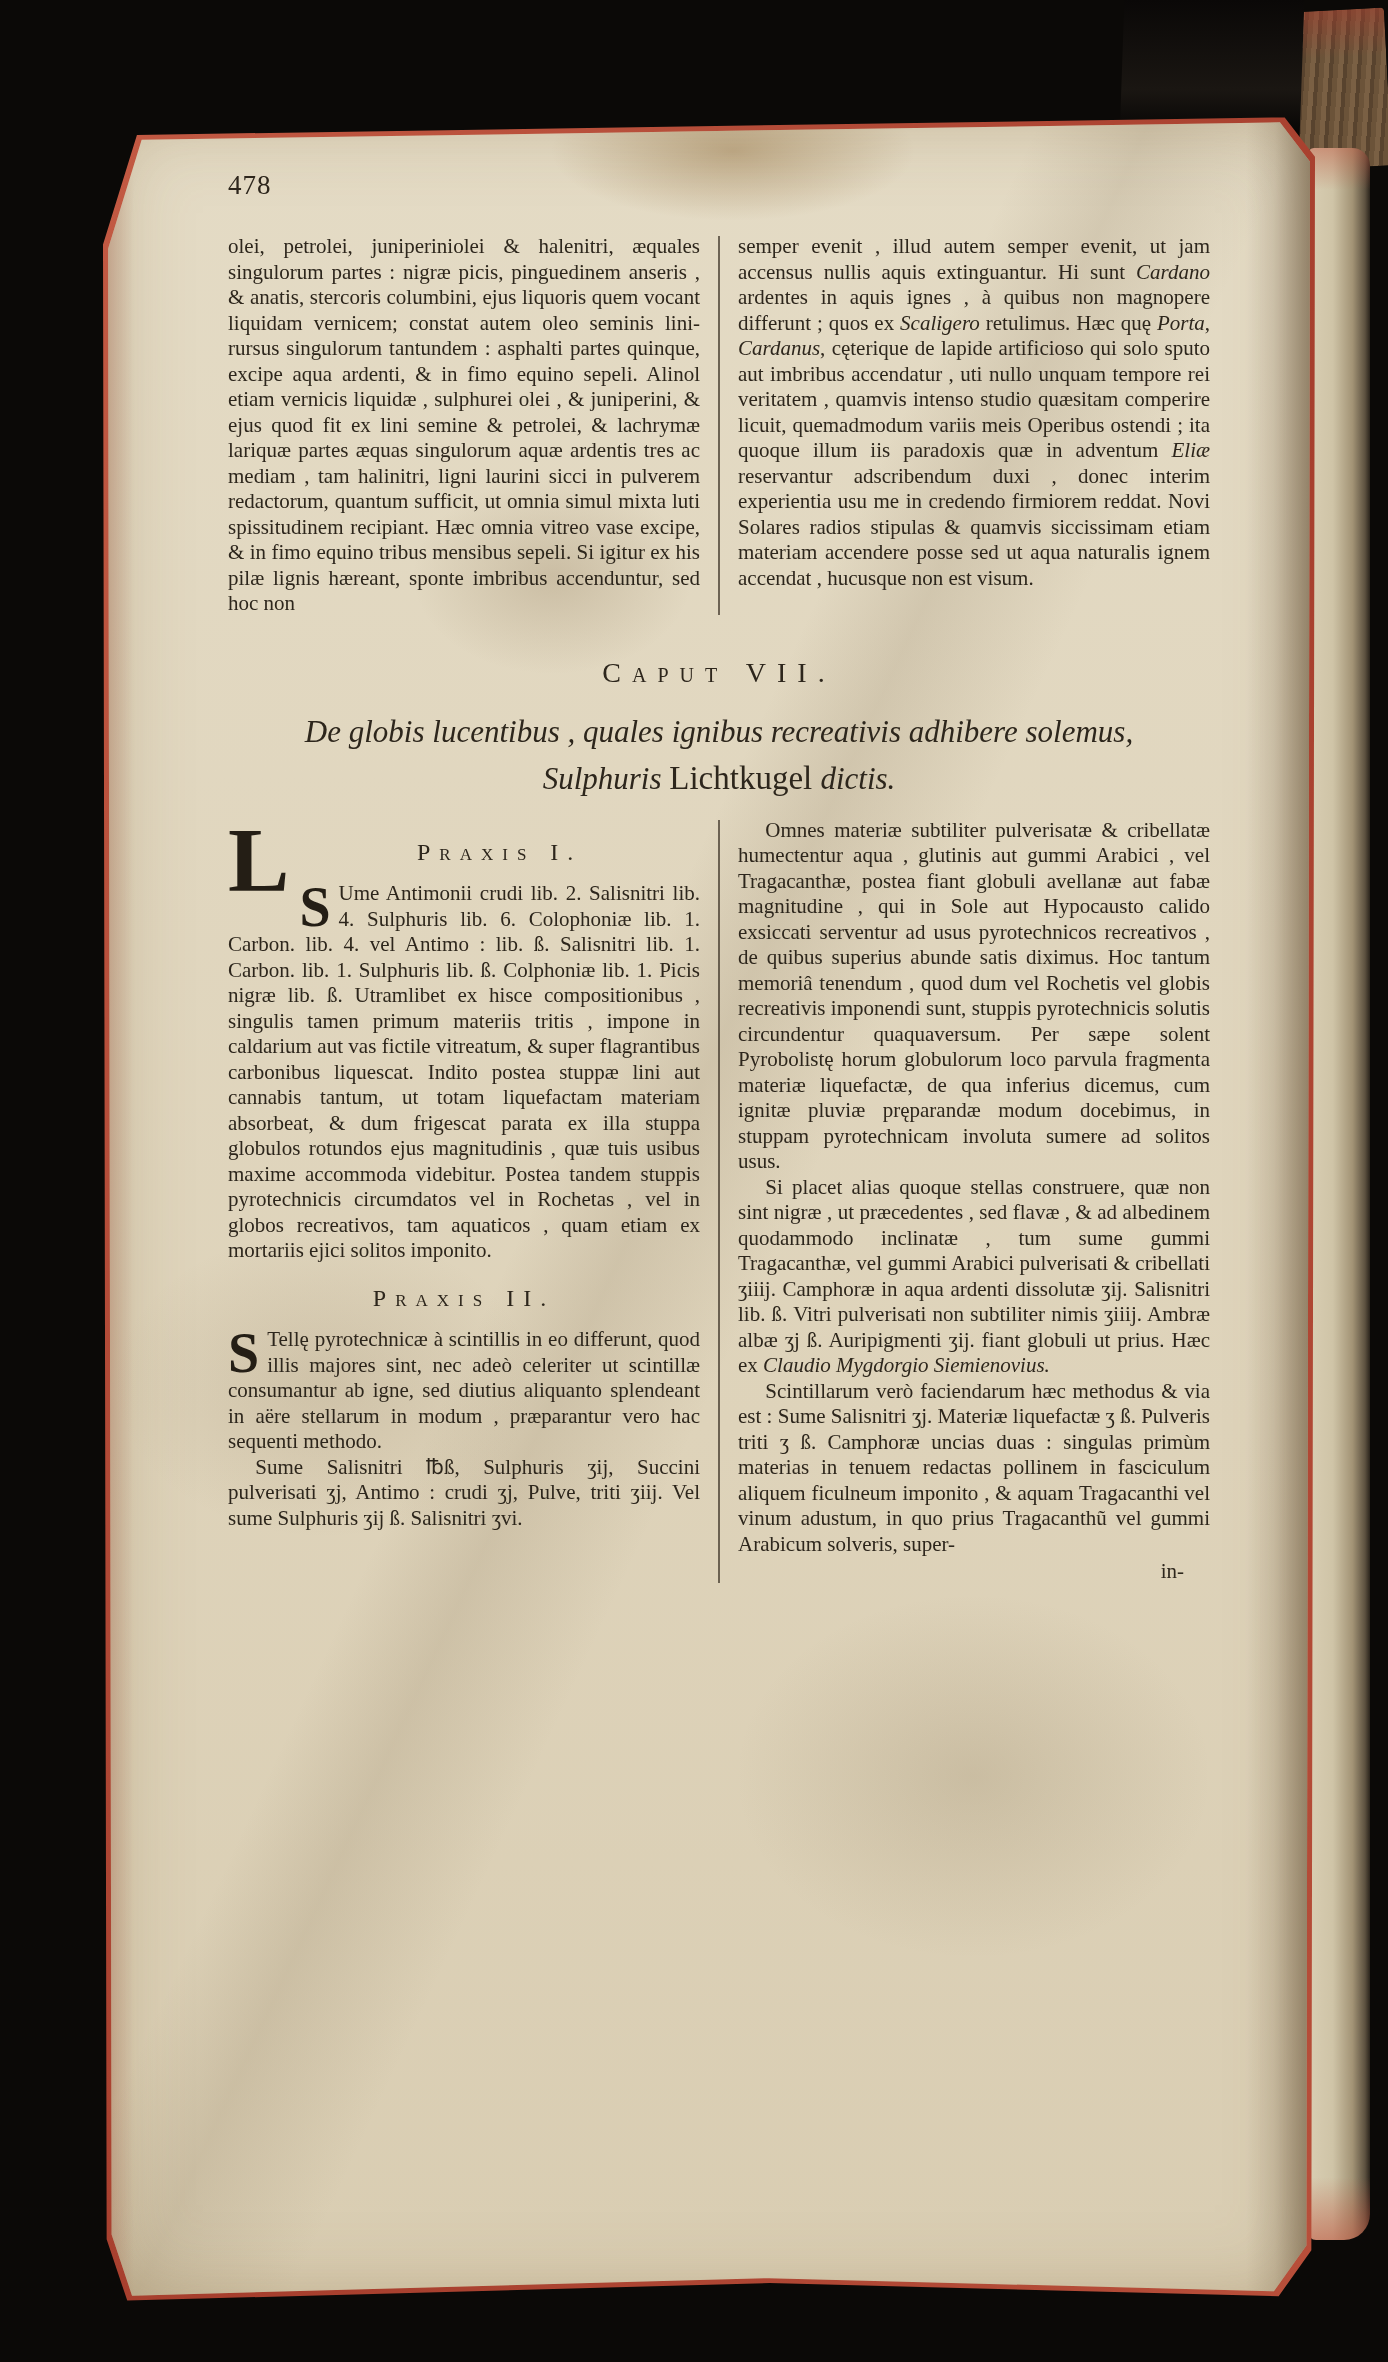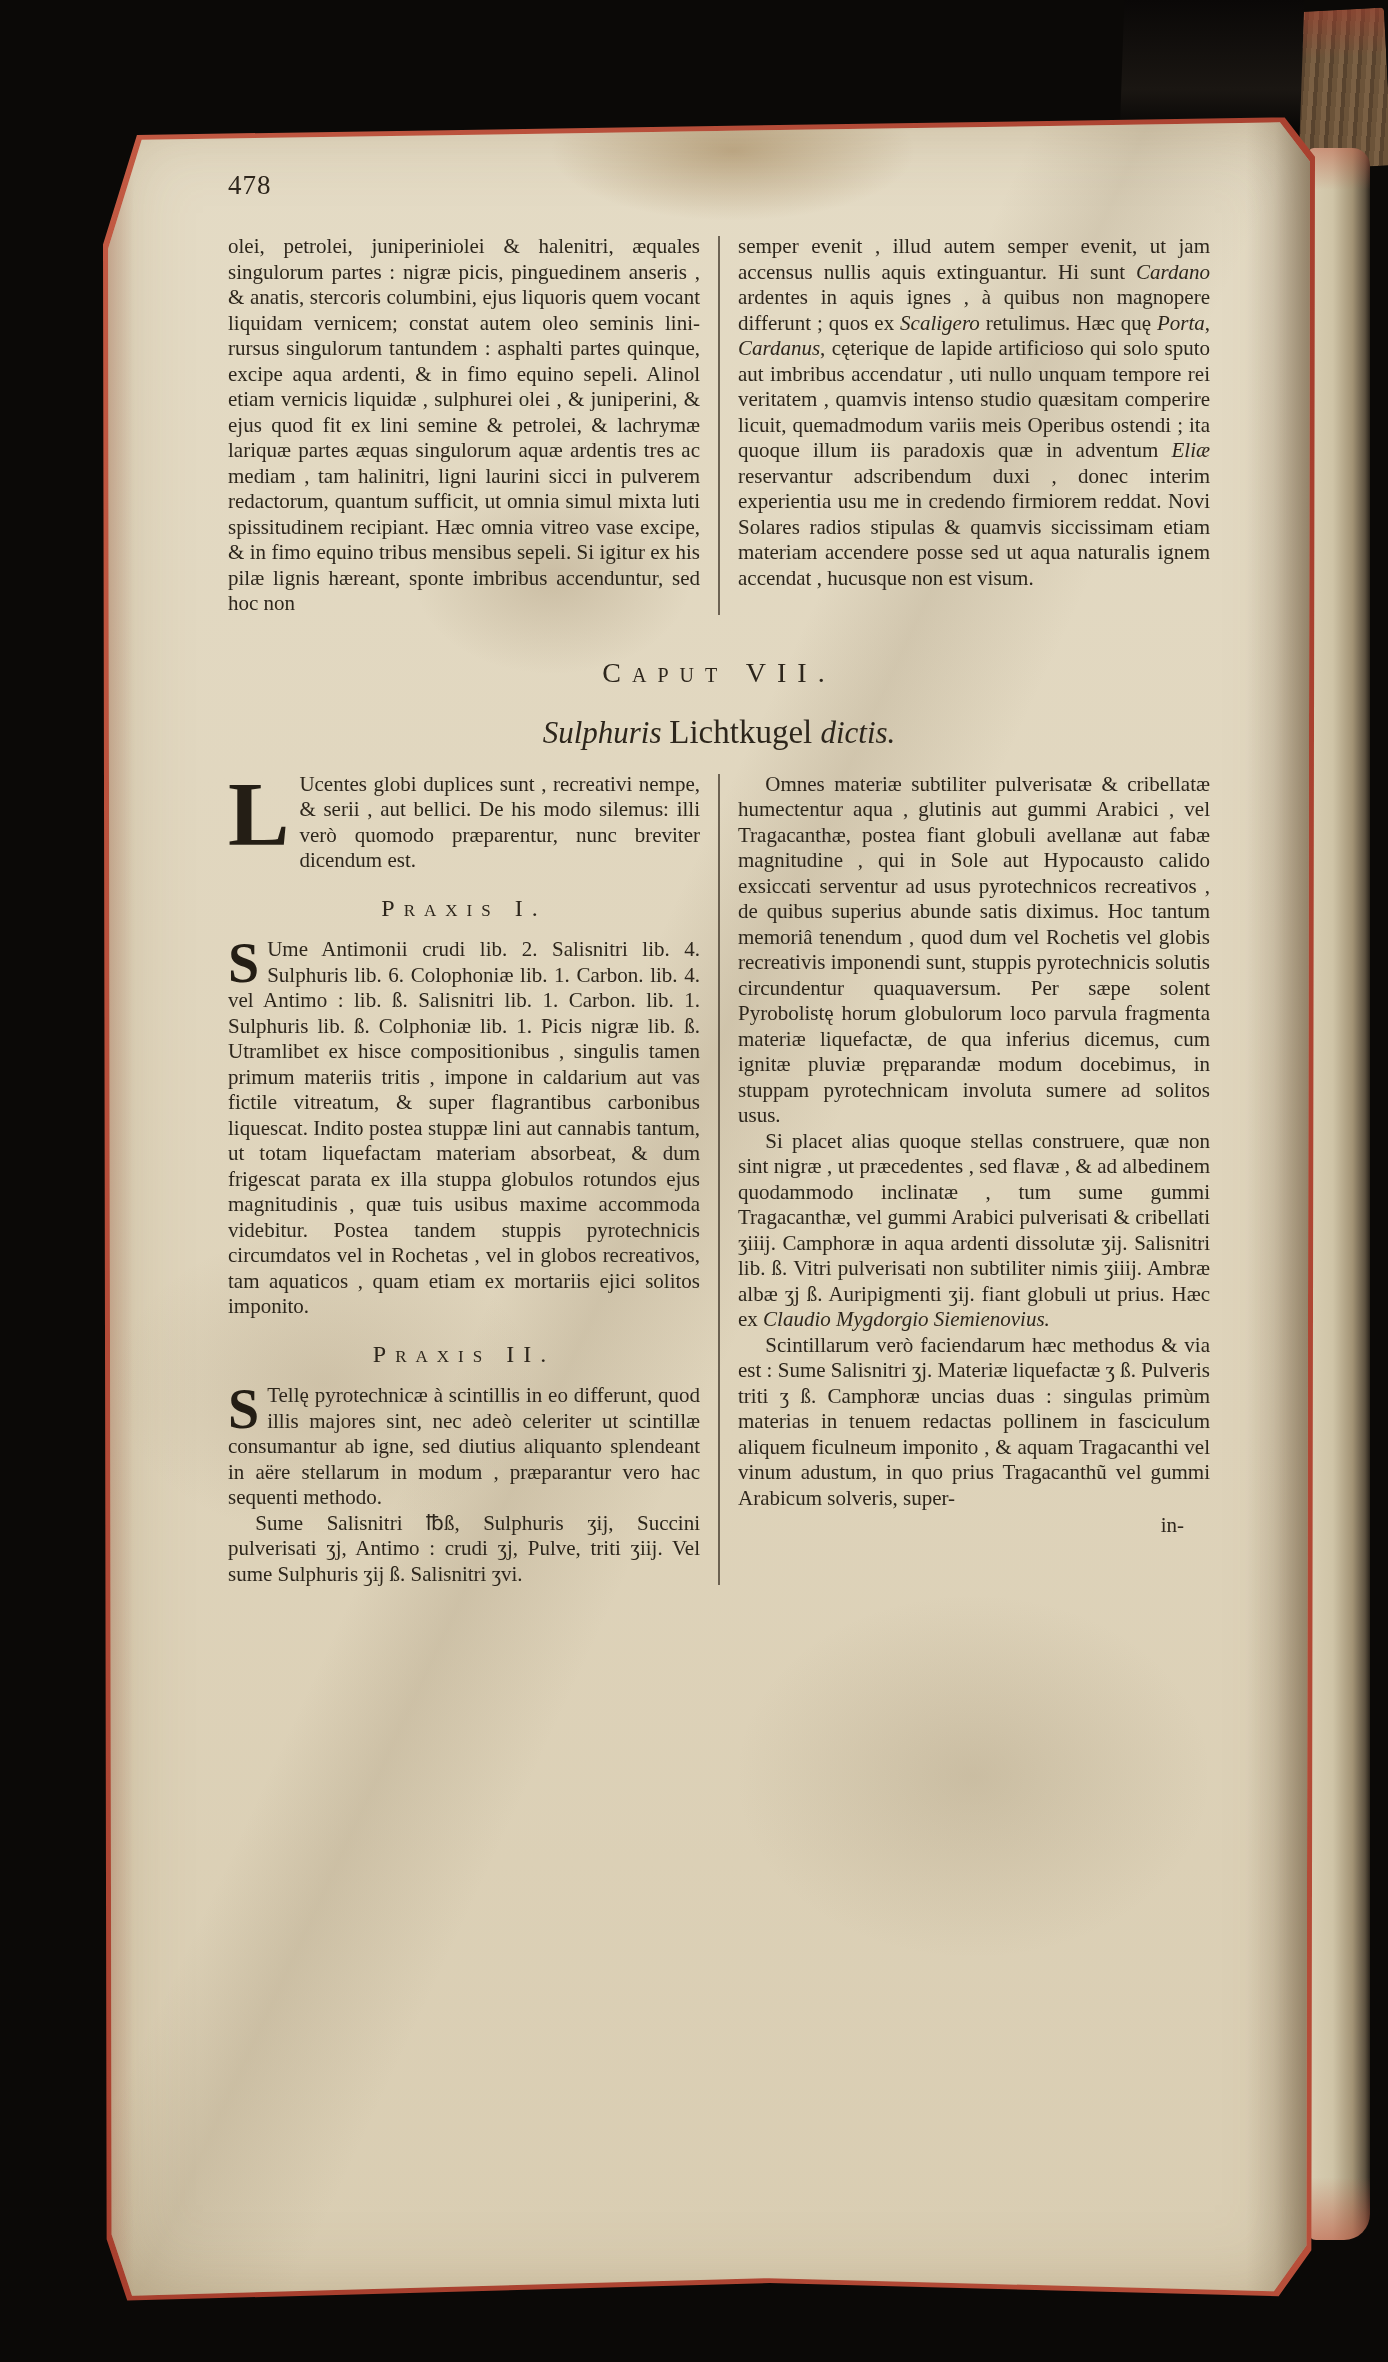--- a/index.html
+++ b/index.html
@@ -99,28 +99,29 @@
         </div>
         <div class="divider"></div>
         <div class="col">
           <p class="para"><span>semper evenit , illud autem semper evenit, ut jam accensus nullis aquis extinguantur. Hi sunt </span><span class="it">Cardano</span><span> ardentes in aquis ignes , à quibus non magnopere differunt ; quos ex </span><span class="it">Scaligero</span><span> retulimus. Hæc quę </span><span class="it">Porta</span><span>, </span><span class="it">Cardanus</span><span>, cęterique de lapide artificioso qui solo sputo aut imbribus accendatur , uti nullo unquam tempore rei veritatem , quamvis intenso studio quæsitam comperire licuit, quemadmodum variis meis Operibus ostendi ; ita quoque illum iis paradoxis quæ in adventum </span><span class="it">Eliæ</span><span> reservantur adscribendum duxi , donec interim experientia usu me in credendo firmiorem reddat. Novi Solares radios stipulas &amp; quamvis siccissimam etiam materiam accendere posse sed ut aqua naturalis ignem accendat , hucusque non est visum.</span></p>
         </div>
       </div>
 
       <div class="caput">
         <div class="caput-num">Caput VII.</div>
         <div class="chapter-title">
+          <div><span class="it">De globis lucentibus , quales ignibus recreativis adhibere solemus,</span></div>
           <div><span class="it">Sulphuris </span><span class="rm">Lichtkugel </span><span class="it">dictis.</span></div>
         </div>
       </div>
 
       <div class="columns">
         <div class="col">
           <p class="para">
-            <span class="dropcap dc-l">L</span><span><span>Ucentes globi duplices sunt , recreativi nempe, &amp; serii , aut bellici. De his modo silemus: illi verò quomodo præparentur, nunc breviter dicendum est.</span></span>
+            <span class="dropcap dc-l">L</span>
           </p>
           <h3 class="praxis">Praxis I.</h3>
           <p class="para">
             <span class="dropcap dc-s">S</span><span><span>Ume Antimonii crudi lib. 2. Salisnitri lib. 4. Sulphuris lib. 6. Colophoniæ lib. 1. Carbon. lib. 4. vel Antimo : lib. ß. Salisnitri lib. 1. Carbon. lib. 1. Sulphuris lib. ß. Colphoniæ lib. 1. Picis nigræ lib. ß. Utramlibet ex hisce compositionibus , singulis tamen primum materiis tritis , impone in caldarium aut vas fictile vitreatum, &amp; super flagrantibus carbonibus liquescat. Indito postea stuppæ lini aut cannabis tantum, ut totam liquefactam materiam absorbeat, &amp; dum frigescat parata ex illa stuppa globulos rotundos ejus magnitudinis , quæ tuis usibus maxime accommoda videbitur. Postea tandem stuppis pyrotechnicis circumdatos vel in Rochetas , vel in globos recreativos, tam aquaticos , quam etiam ex mortariis ejici solitos imponito.</span></span>
           </p>
           <h3 class="praxis">Praxis II.</h3>
           <p class="para">
             <span class="dropcap dc-s">S</span><span><span>Tellę pyrotechnicæ à scintillis in eo differunt, quod illis majores sint, nec adeò celeriter ut scintillæ consumantur ab igne, sed diutius aliquanto splendeant in aëre stellarum in modum , præparantur vero hac sequenti methodo.</span></span>
           </p>
           <p class="para indent"><span>Sume Salisnitri ℔ß, Sulphuris ʒij, Succini pulverisati ʒj, Antimo : crudi ʒj, Pulve, triti ʒiij. Vel sume Sulphuris ʒij ß. Salisnitri ʒvi.</span></p>

